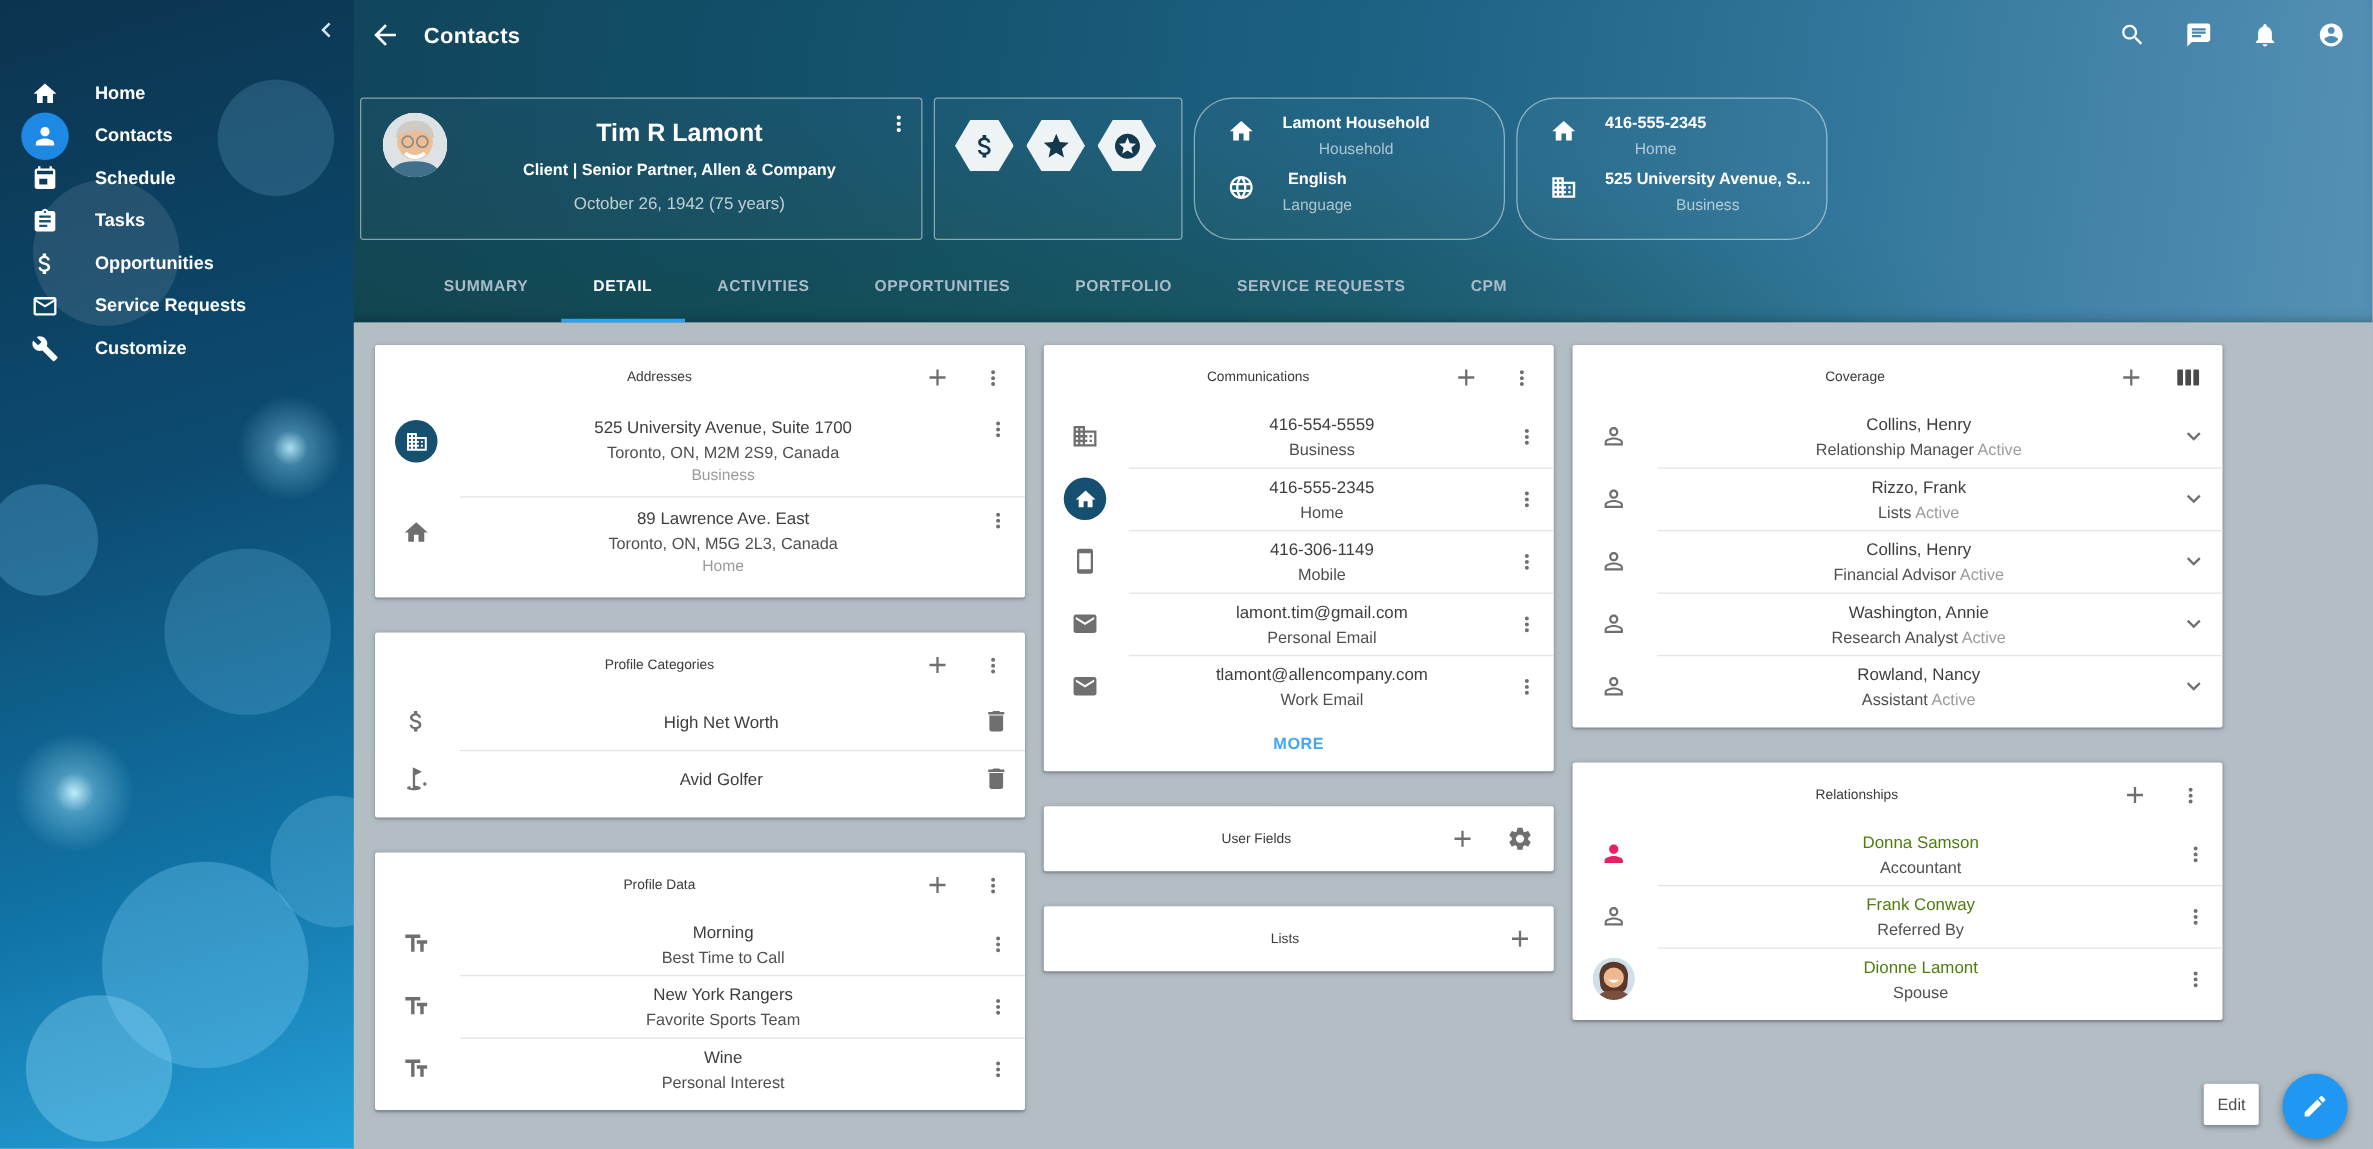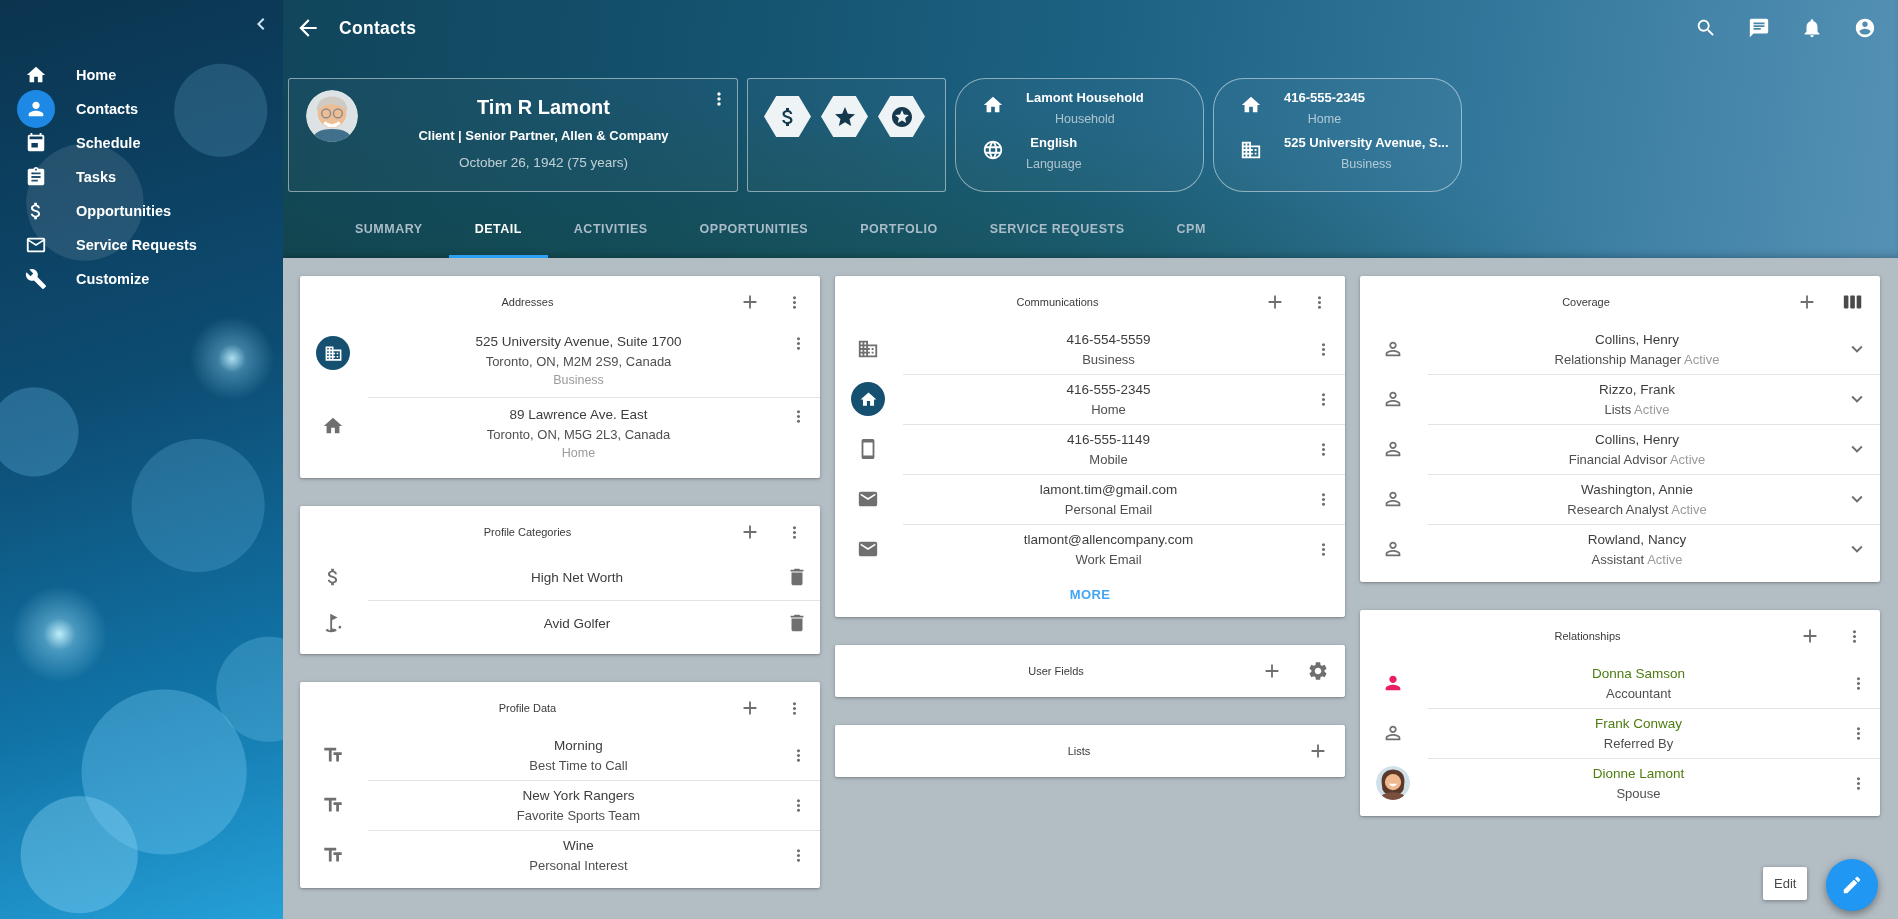--- a/index.html
+++ b/index.html
@@ -72,21 +72,21 @@
   .nav-icon-wrap { width:38px; height:38px; border-radius:50%; display:flex; align-items:center;
     justify-content:center; color:#fff; flex:none; }
   .nav-item.active .nav-icon-wrap { background:#1e88e5; }
   .nav-icon-wrap svg { width:22px; height:22px; }
   .nav-label { color:#fff; font-size:14.5px; font-weight:bold; margin-left:21px; }
 
   
   .content { position:absolute; left:283px; top:258px; right:0; bottom:0; background:#b3bdc4;
     padding:18px 18px 0 17px; display:flex; gap:15px; align-items:flex-start; overflow:hidden; }
   .col { display:flex; flex-direction:column; gap:28px; flex:none; }
-  .col1 { width:520px; } .col2 { width:510px; } .col3 { width:520px; }
+  .col1 { width:520px; } .col2 { width:408px; } .col3 { width:520px; }
 
   .card { background:#fff; border-radius:2px; width:100%;
     box-shadow:0 1px 2px rgba(0,0,0,.22), 0 1px 5px rgba(0,0,0,.14); }
   .card-header { display:flex; align-items:center; padding:15px 16px 11px; }
   .card-title { flex:1; font-size:11px; color:#3a3a3a; }
   .icon-btn { border:none; background:none; color:#6f6f6f; cursor:pointer; padding:0;
     width:22px; height:22px; flex:none; }
   .icon-btn svg { width:100%; height:100%; }
   .icon-btn + .icon-btn { margin-left:24px; }
   .icon-btn.small { width:19px; height:19px; }
@@ -570,21 +570,21 @@
                 </svg></button>
             </div>
 
             <div class="row">
               <span class="row-icon">
                 <svg viewBox="0 0 24 24" fill="currentColor" width="100%" height="100%">
                   <path d="M17 1.01L7 1c-1.1 0-2 .9-2 2v18c0 1.1.9 2 2 2h10c1.1 0 2-.9 2-2V3c0-1.1-.9-1.99-2-1.99zM17 19H7V5h10v14z"></path>
                 </svg>
               </span>
               <span class="row-main">
-                <div class="r1">416-555-1149</div>
+                <div class="r1">416-306-1149</div>
                 <div class="r2">Mobile</div>
               </span>
               <button class="icon-btn small"><svg viewBox="0 0 24 24" fill="currentColor" width="100%" height="100%">
                   <path d="M12 8c1.1 0 2-.9 2-2s-.9-2-2-2-2 .9-2 2 .9 2 2 2zm0 2c-1.1 0-2 .9-2 2s.9 2 2 2 2-.9 2-2-.9-2-2-2zm0 6c-1.1 0-2 .9-2 2s.9 2 2 2 2-.9 2-2-.9-2-2-2z"></path>
                 </svg></button>
             </div>
 
             <div class="row">
               <span class="row-icon">
                 <svg viewBox="0 0 24 24" fill="currentColor" width="100%" height="100%">

